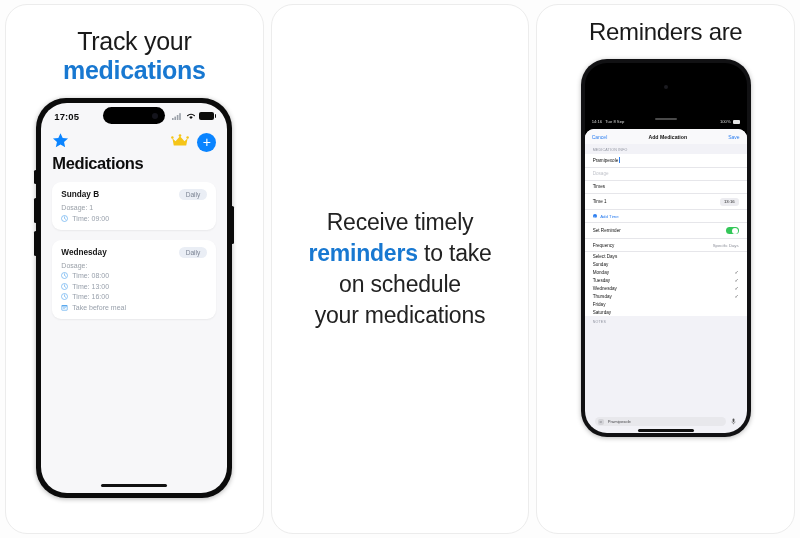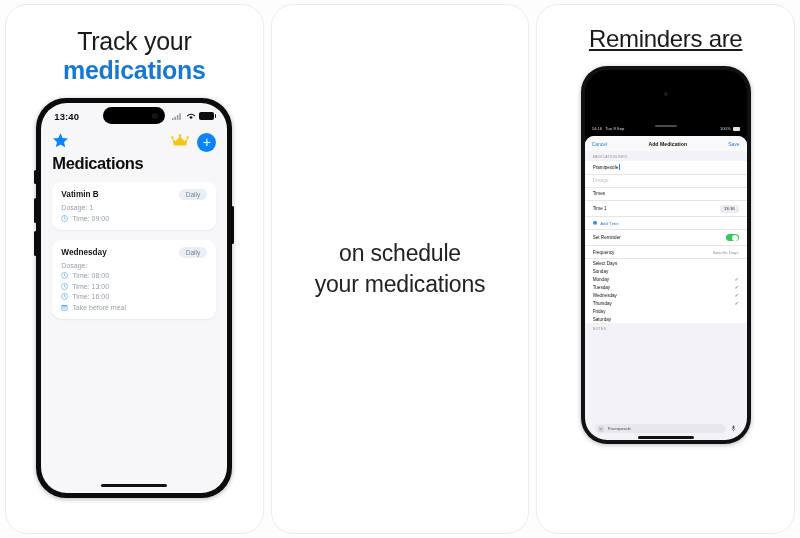--- a/index.html
+++ b/index.html
@@ -32,21 +32,21 @@
   
   .headline {
     text-align: center;
     line-height: 1.14;
     color: #1a1a1a;
     letter-spacing: -0.3px;
   }
   .headline .l1 { font-size: 25px; font-weight: 400; display: block; }
   .headline .l2 { font-size: 25px; font-weight: 700; display: block; color: #1878d1; }
   .panel1 .headline { margin-top: 22px; }
-  .panel3 .headline { margin-top: 20px; text-decoration: underline; }
+  .panel3 .headline { margin-top: 13px; }
   .panel3 .headline .l1,
   .panel3 .headline .l2 { font-weight: 400; color: #1a1a1a; font-size: 24px; }
 
   
   .mid-copy {
     margin: auto 0;
     text-align: center;
     font-size: 23px;
     line-height: 1.35;
     color: #222222;
@@ -262,21 +262,21 @@
 
     <div class="phone1">
       <div class="side-btn sb-l1"></div>
       <div class="side-btn sb-l2"></div>
       <div class="side-btn sb-l3"></div>
       <div class="side-btn sb-r1"></div>
 
       <div class="screen">
 
         <div class="statusbar">
-          <span class="sb-time">13:40</span>
+          <span class="sb-time">17:05</span>
           <div class="notch">
             <span class="cam"></span>
           </div>
           <div class="sb-right">
             <span>
               <svg width="11" height="8" viewBox="0 0 11 8">
                   <rect x="0" y="6" width="1.6" height="2" fill="#9aa0a8"></rect>
                   <rect x="2.4" y="4.6" width="1.6" height="3.4" fill="#9aa0a8"></rect>
                   <rect x="4.8" y="3" width="1.6" height="5" fill="#9aa0a8"></rect>
                   <rect x="7.2" y="1.2" width="1.6" height="6.8" fill="#9aa0a8"></rect>
@@ -310,21 +310,21 @@
             <span class="plus-btn">+</span>
           </div>
         </div>
 
         <div class="page-title">Medications</div>
 
         <div class="cards">
 
           <div class="card">
             <div class="card-head">
-              <span class="card-name">Vatimin B</span>
+              <span class="card-name">Sunday B</span>
               <span class="badge">Daily</span>
             </div>
             <div class="dosage">Dosage: 1</div>
             <div class="line">
               <span class="gly">
                 <svg width="7" height="7" viewBox="0 0 14 14">
                     <circle cx="7" cy="7" r="6" stroke="#5aa9ee" stroke-width="1.3" fill="none"></circle>
                     <path d="M7 3.6V7l2.4 1.6" stroke="#5aa9ee" stroke-width="1.3" fill="none" stroke-linecap="round"></path>
                   </svg>
               </span>
@@ -380,20 +380,22 @@
 
         </div>
 
         <div class="home-ind"></div>
       </div>
     </div>
   </div>
 
   <div class="panel panel2">
     <div class="mid-copy">
+      <div>Receive timely</div>
+      <div><b>reminders</b><span> to take</span></div>
       <div>on schedule</div>
       <div>your medications</div>
     </div>
   </div>
 
   <div class="panel panel3">
     <div class="headline">
       <span class="l1">Reminders are</span>
     </div>
 

